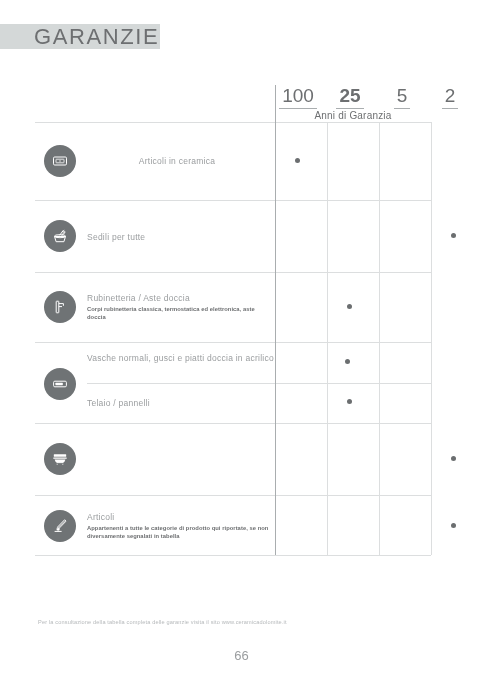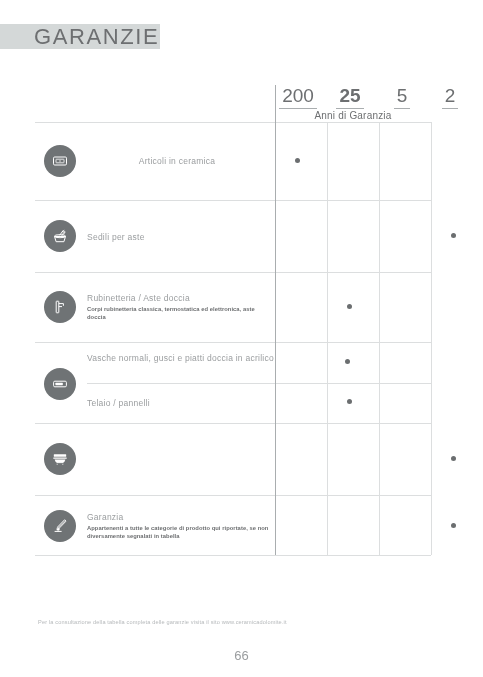--- a/index.html
+++ b/index.html
@@ -139,21 +139,21 @@
 </style>
 </head>
 <body>
 
 <div class="title-band"></div>
 <div class="title-text">GARANZIE</div>
 
 <div class="table">
 
   <div class="col-head" style="left:240px;">
-    <span class="num">200</span>
+    <span class="num">100</span>
   </div>
   <div class="col-head" style="left:292px;font-weight:bold;">
     <span class="num">25</span>
   </div>
   <div class="col-head" style="left:344px;">
     <span class="num">5</span>
   </div>
   <div class="col-head" style="left:392px; width:46px;">
     <span class="num">2</span>
   </div>
@@ -195,21 +195,21 @@
       <div class="icon-circle">
         <svg width="20" height="20" viewBox="0 0 20 20">
           <path d="M4.5 10.5 h11 l-1.6 5.2 h-7.8 z" fill="none" stroke="#ffffff" stroke-width="1"></path>
           <ellipse cx="10" cy="10.2" rx="5.6" ry="1.5" fill="none" stroke="#ffffff" stroke-width="1"></ellipse>
           <path d="M9.6 9.3 L13.2 4.6 L15 6.6 L11.6 9.6" fill="none" stroke="#ffffff" stroke-width="1" stroke-linejoin="round"></path>
           <path d="M11.5 6.2 L14.4 4.2 M12.4 7.4 L15.3 5.6" stroke="#ffffff" stroke-width=".7"></path>
         </svg>
       </div>
     </div>
     <div class="labels" style="top:31px;">
-      <div class="lbl-main">Sedili per aste</div>
+      <div class="lbl-main">Sedili per tutte</div>
     </div>
     <div class="dot" style="left:416px; top:33px;"></div>
   </div>
 
   <div class="row" style="top:187px; height:70px;">
     <div class="icon-wrap" style="top:19px;">
       <div class="icon-circle">
         <svg width="20" height="20" viewBox="0 0 20 20">
           <rect x="6.2" y="4.2" width="2.6" height="11.6" rx=".5" fill="none" stroke="#ffffff" stroke-width="1"></rect>
           <path d="M8.8 6.6 h4.6 v2.2" fill="none" stroke="#ffffff" stroke-width="1"></path>
@@ -268,21 +268,21 @@
         <svg width="20" height="20" viewBox="0 0 20 20">
           <path d="M14.6 3.8 L7.4 11.2 L8.8 12.6 L16 5.2 Z" fill="none" stroke="#ffffff" stroke-width="1" stroke-linejoin="round"></path>
           <path d="M15.3 4.5 L8.1 11.9" stroke="#ffffff" stroke-width=".6"></path>
           <path d="M6.6 12.2 h3 v2 h-3 z" fill="#ffffff"></path>
           <path d="M4.6 15.4 h7" stroke="#ffffff" stroke-width="1"></path>
           <path d="M8.1 14.2 v1.2" stroke="#ffffff" stroke-width="1"></path>
         </svg>
       </div>
     </div>
     <div class="labels" style="top:16px; width:190px;">
-      <div class="lbl-main">Garanzia</div>
+      <div class="lbl-main">Articoli</div>
       <div class="lbl-sub">Appartenenti a tutte le categorie di prodotto qui riportate, se non diversamente segnalati in tabella</div>
     </div>
     <div class="dot" style="left:416px; top:28px;"></div>
   </div>
 
 </div>
 
 <div class="footnote">Per la consultazione della tabella completa delle garanzie visita il sito www.ceramicadolomite.it</div>
 <div class="page-number">66</div>
 

